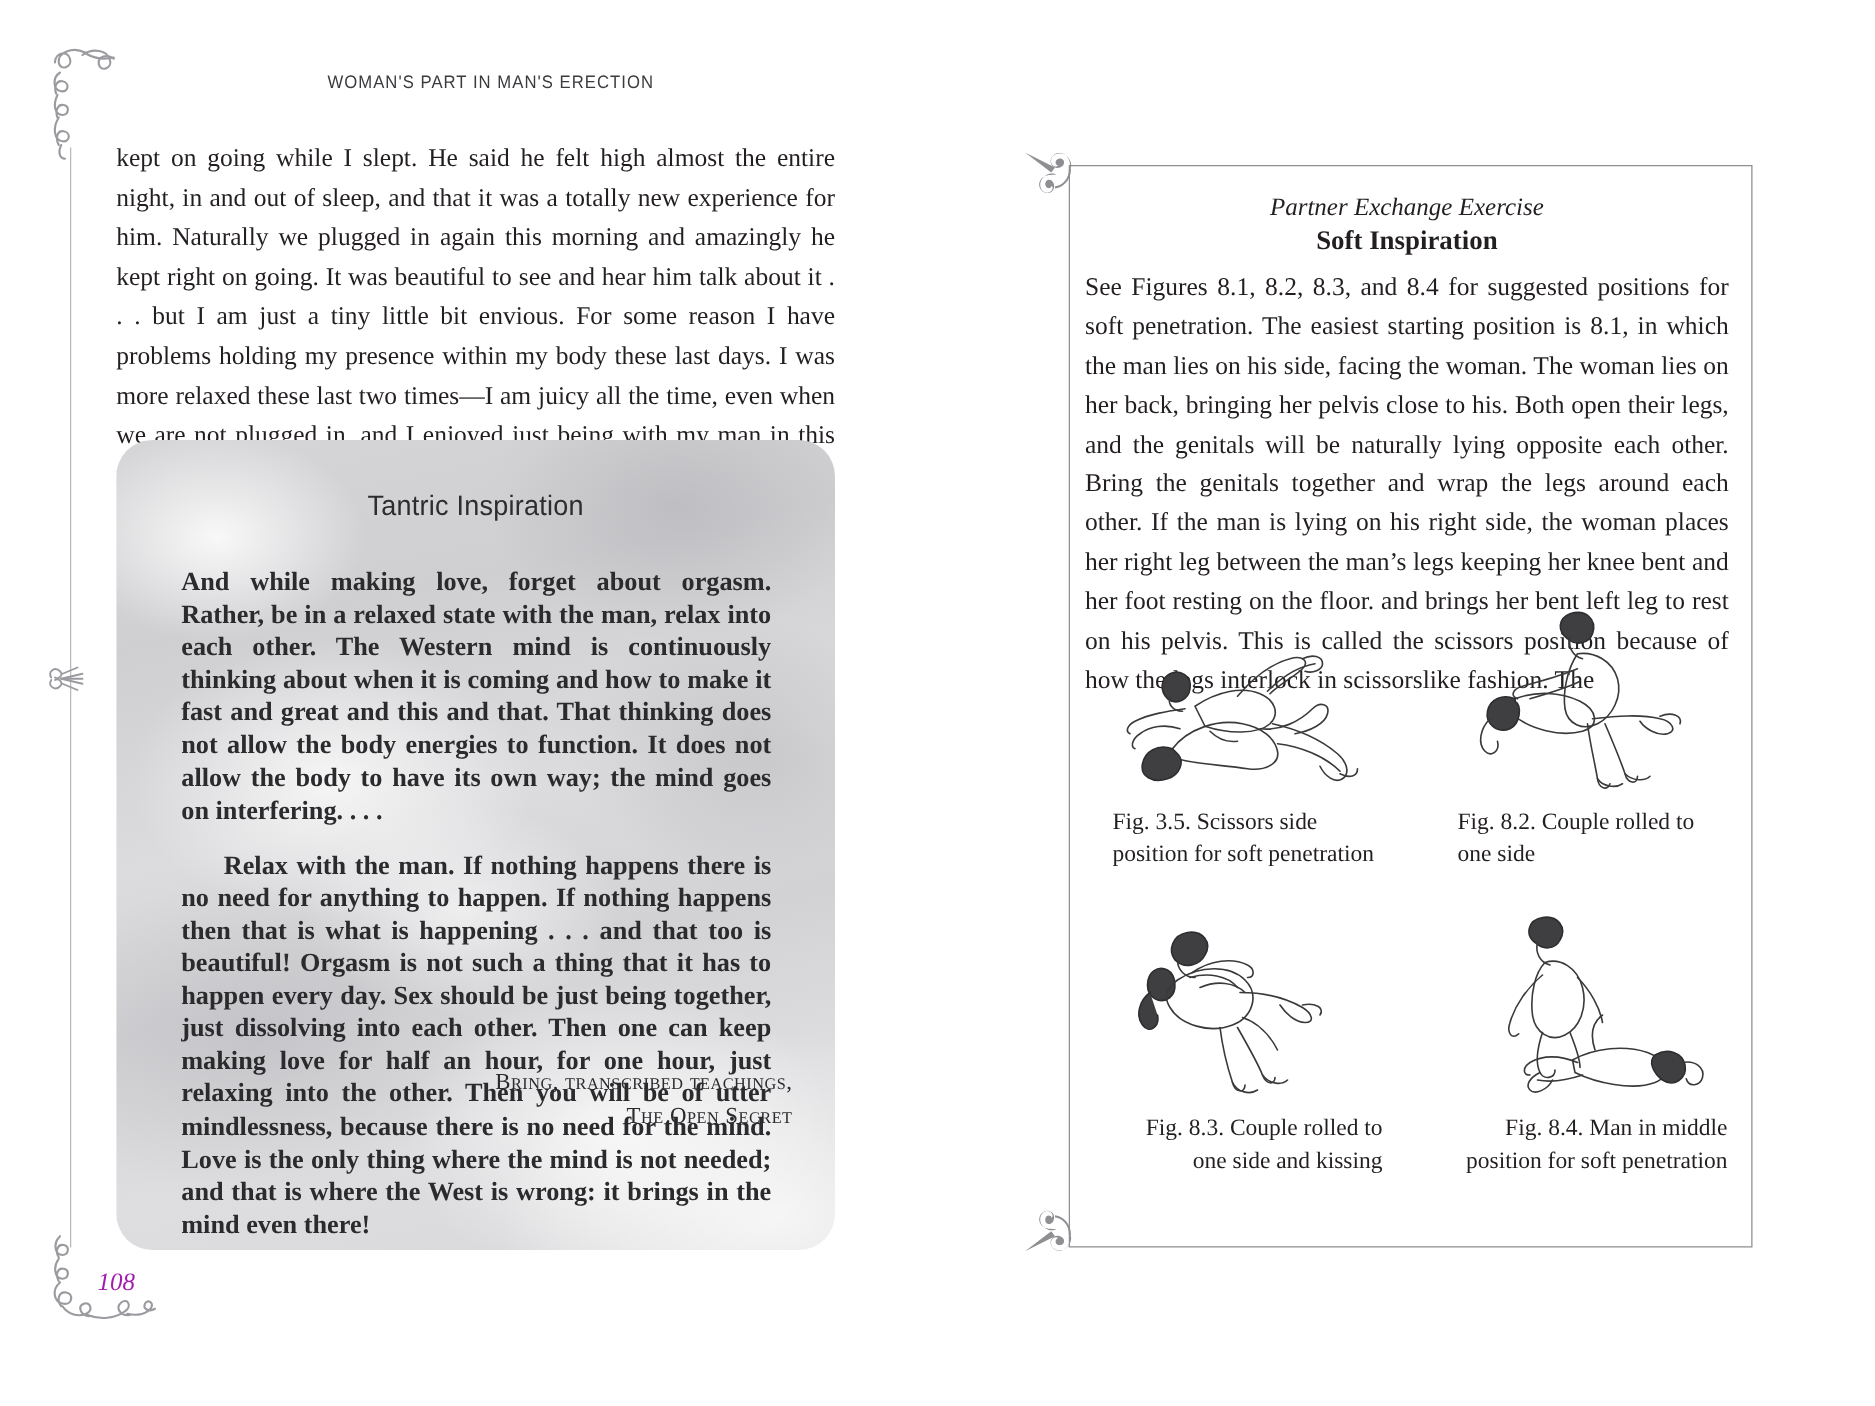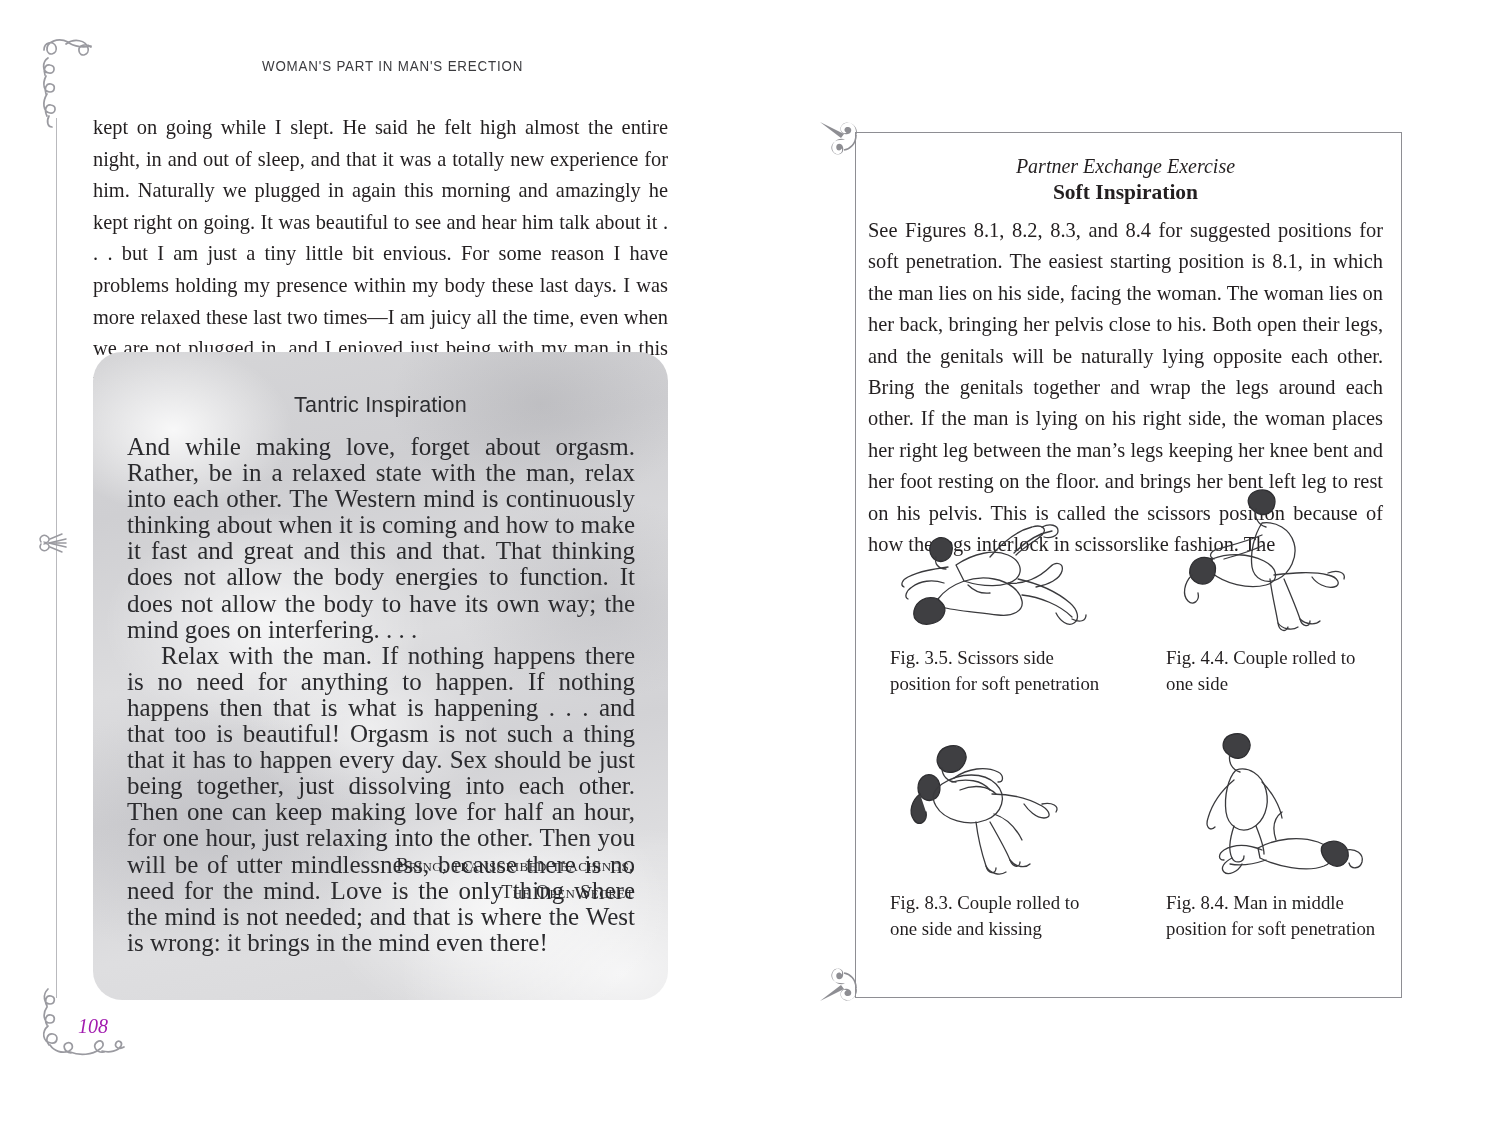--- a/index.html
+++ b/index.html
@@ -102,25 +102,26 @@
     color: #2d2d30;
     letter-spacing: 0.2px;
     transform: scaleX(0.96);
   }
   .insp-body {
     position: absolute;
     left: 34px; top: 82px;
     width: 508px;
   }
   .insp-body p {
-    margin: 0;
-    font-size: 25px;
+    margin: 18px;
+    font-size: 21px;
     line-height: 26.1px;
     color: #2b2b2e;
     text-align: justify;
+    font-weight: bold;
   }
   .insp-body p.indent { text-indent: 34px; }
   .insp-attrib {
     position: absolute;
     right: 34px; top: 500px;
     text-align: right;
     font-size: 18.3px;
     line-height: 27px;
     color: #2b2b2e;
   }
@@ -203,21 +204,21 @@
     position: relative;
   }
   .fig-art svg { display: block; width: 100%; height: 100%; }
   .fig-caption {
     font-size: 18.8px;
     line-height: 25.5px;
     color: #231f20;
     margin-top: 3px;
   }
   .fig-row.second { margin-top: 36px; }
-  .fig-row.second .fig-cell { width: 216px; }
+  .fig-row.second .fig-cell { width: 216px; text-align: right; }
 </style>
 </head>
 <body>
 
 <div class="spread">
 
   <div class="page-left">
 
     <div class="running-head">WOMAN'S PART IN MAN'S ERECTION</div>
 
@@ -367,21 +368,21 @@
                 <path d="M108 88 C126 86, 146 84, 162 88 C172 90, 176 98, 168 100 C160 102, 150 96, 146 90"></path>
                 <path d="M162 86 C172 82, 180 86, 178 92"></path>
 
                 <path d="M104 92 C106 108, 110 124, 112 136 C113 144, 120 146, 122 140"></path>
                 <path d="M118 92 C124 106, 130 120, 134 132 C136 140, 144 141, 144 134"></path>
                 <path d="M112 136 C116 142, 126 144, 132 140"></path>
                 <path d="M134 132 C140 138, 150 138, 154 134"></path>
               </g>
             </svg>
           </div>
-          <div class="fig-caption">Fig. 4.4. Couple rolled to one side</div>
+          <div class="fig-caption">Fig. 8.2. Couple rolled to one side</div>
         </div>
       </div>
 
       <div class="fig-row second">
         <div class="fig-cell">
           <div class="fig-art">
             <svg viewBox="0 0 216 155">
               <g fill="none" stroke="#3a3a3d" stroke-width="1.3" stroke-linecap="round" stroke-linejoin="round">
 
                 <path d="M50 36 C44 28, 48 16, 60 14 C72 12, 80 22, 74 32 C70 40, 58 44, 50 36 Z" fill="#3f3f42" stroke="#2e2e31"></path>

